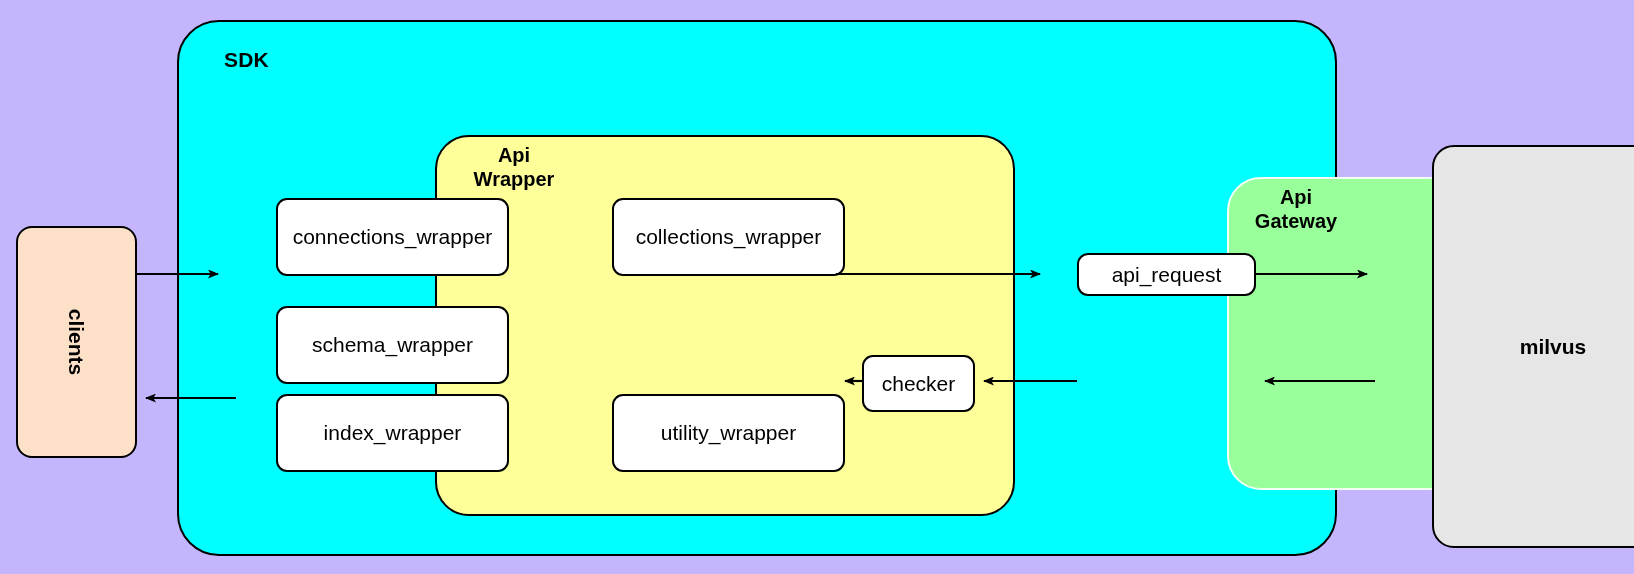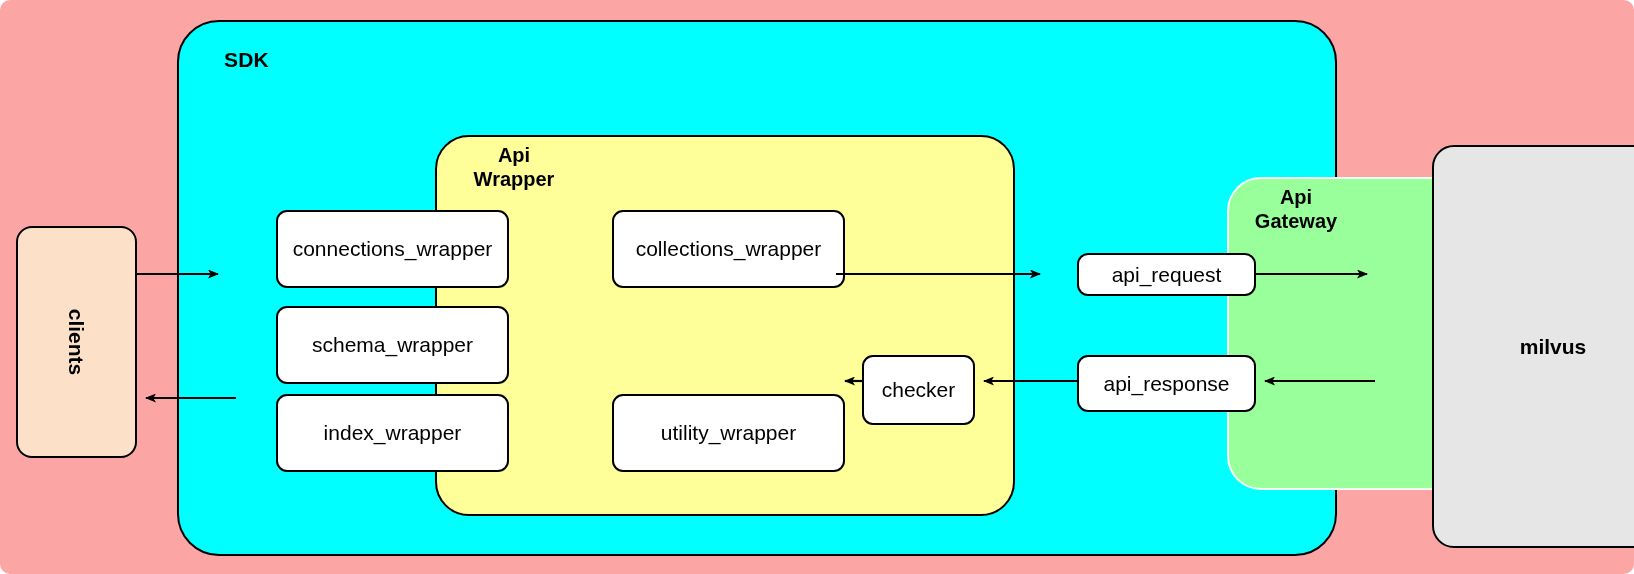--- a/index.html
+++ b/index.html
@@ -7,23 +7,22 @@
     padding: 0;
     background: #ffffff;
   }
   body {
     font-family: "Liberation Sans", sans-serif;
   }
   #canvas {
     position: relative;
     width: 1634px;
     height: 574px;
-    background: #fca5a5;
+    background: #c4b5fd;
     overflow: hidden;
-    border-radius: 10px;
   }
   .node {
     position: absolute;
     box-sizing: border-box;
     border: 2px solid #000000;
     display: flex;
     align-items: center;
     justify-content: center;
     text-align: center;
     color: #000000;
@@ -88,35 +87,35 @@
   
   .leaf-box {
     background: #ffffff;
     border-radius: 11px;
     font-size: 21px;
     font-weight: normal;
   }
   .wrap-box { width: 233px; height: 78px; }
   .col-a { left: 276px; }
   .col-b { left: 564px; margin-left: 48px; }
-  .row-1 { top: 210px; }
+  .row-1 { top: 198px; }
   .row-2 { top: 306px; }
   .row-3 { top: 394px; }
 
   #api-request-box {
     left: 1077px; top: 253px;
     width: 179px; height: 43px;
   }
   #api-response-box {
     left: 1077px; top: 355px;
     width: 179px; height: 57px;
   }
   #checker-box {
     left: 862px; top: 355px;
-    width: 113px; height: 70px;
+    width: 113px; height: 57px;
     border-radius: 11px;
     background: #ffffff;
     font-size: 21px;
   }
   
   #clients-box {
     left: 16px; top: 226px;
     width: 121px; height: 232px;
     background: #fce0c8;
     border-radius: 16px;
@@ -165,21 +164,20 @@
     </div>
   </div>
 
   <div class="node leaf-box wrap-box col-a row-1">connections_wrapper</div>
   <div class="node leaf-box wrap-box col-b row-1">collections_wrapper</div>
   <div class="node leaf-box wrap-box col-a row-2">schema_wrapper</div>
   <div class="node leaf-box wrap-box col-b row-3">utility_wrapper</div>
   <div class="node leaf-box wrap-box col-a row-3">index_wrapper</div>
 
   <div class="node leaf-box" id="api-request-box">api_request</div>
-  <div class="node leaf-box" id="api-response-box">api_response</div>
 
   <div class="node" id="checker-box">checker</div>
 
   <div class="node" id="clients-box">
     <span id="clients-label">clients</span>
   </div>
 
   <div class="node" id="milvus-box">milvus</div>
 
   <div class="conn" style="left:0;top:0;width:1634px;height:574px;">

